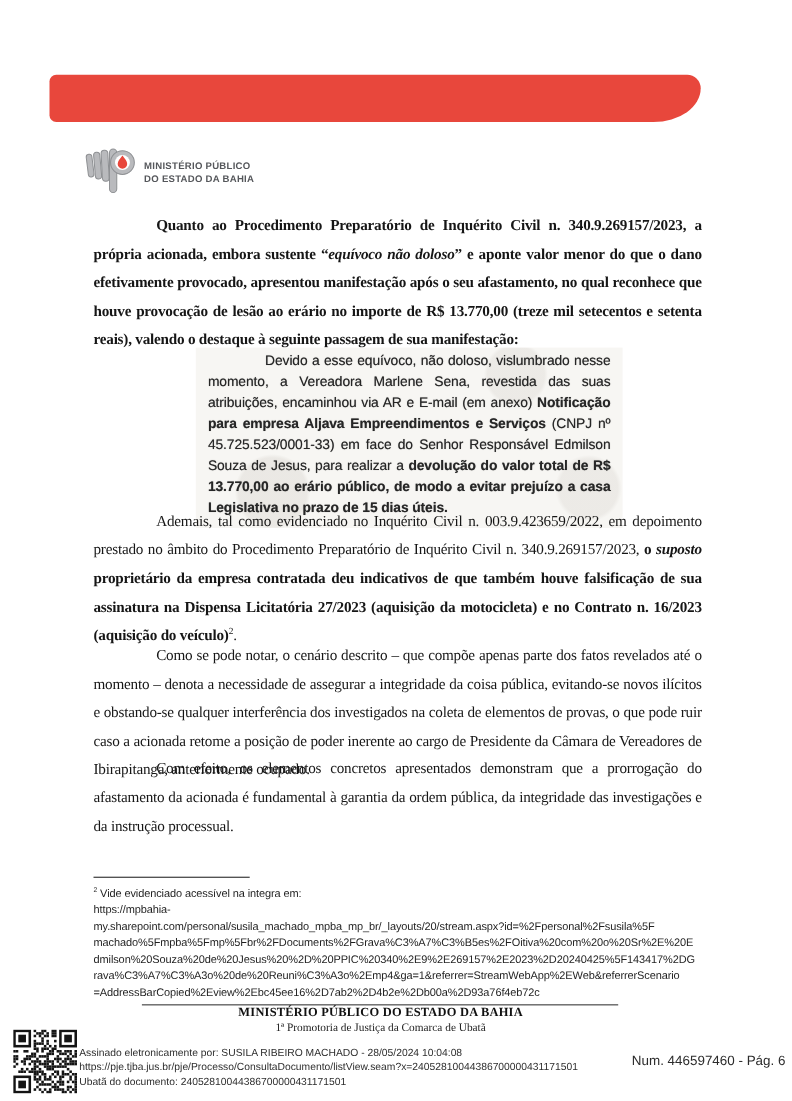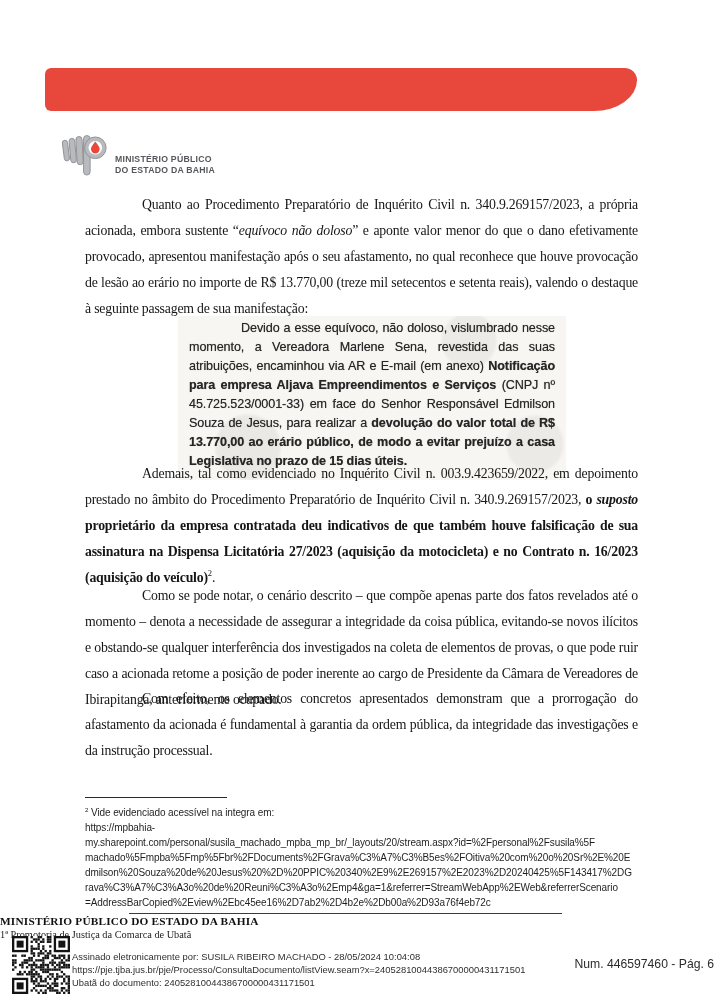--- a/index.html
+++ b/index.html
@@ -3,29 +3,29 @@
 <meta charset="utf-8">
 <title>Documento</title>
 <style>
   html,body{margin:0;padding:0;background:#ffffff;}
   .page{position:relative;width:720px;height:1001px;background:#ffffff;overflow:hidden;
         font-family:"Liberation Serif",serif;color:#161616;}
 
   
   .redbar{position:absolute;left:45px;top:68px;width:592px;height:43px;
           background:#e8473c;border-radius:8px 16px 56px 8px / 8px 16px 40px 8px;}
-  .logo{position:absolute;left:61px;top:128px;display:flex;align-items:flex-end;}
+  .logo{position:absolute;left:77px;top:128px;display:flex;align-items:center;}
   .logo svg{display:block;}
   .logo-text{margin-left:7px;margin-top:9px;font-family:"Liberation Sans",sans-serif;
              font-weight:bold;font-size:8.7px;line-height:10.8px;color:#55575b;letter-spacing:.25px;}
 
   
   .para{position:absolute;left:85px;width:553px;margin:0;font-size:13.8px;line-height:26px;
         letter-spacing:-.2px;text-align:justify;text-indent:57px;color:#161616;}
-  .p1{top:192px;}
+  .p1{top:192px;font-weight:bold;}
   .p2{top:461px;}
   .p3{top:583px;}
   .p4{top:686px;}
   sup{vertical-align:super;font-size:.62em;line-height:0;}
 
   
   .quote{position:absolute;left:178px;top:316px;width:366px;padding:3px 11px 9px 11px;
          font-family:"Liberation Sans",sans-serif;font-size:12.6px;line-height:19px;
          letter-spacing:-.1px;text-align:justify;text-indent:52px;color:#262626;
          background:
@@ -37,21 +37,21 @@
 
   
   .footnote{position:absolute;left:85px;top:797px;width:560px;
             font-family:"Liberation Sans",sans-serif;font-size:10px;line-height:15px;
             letter-spacing:-.1px;color:#1f1f1f;}
   .fn-rule{width:142px;border-top:1.8px solid #2a2a2a;margin-bottom:7px;}
   .fn-line{white-space:nowrap;}
 
   
   .footer-rule{position:absolute;left:129px;top:913px;width:433px;border-top:1px solid #3a3a3a;}
-  .footer{position:absolute;left:0;top:915px;width:692px;text-align:left;}
+  .footer{position:absolute;left:0;top:915px;width:692px;text-align:center;}
   .footer-org{font-weight:bold;font-size:11.3px;line-height:13px;letter-spacing:.2px;color:#111;}
   .footer-unit{font-size:10.3px;line-height:13px;color:#222;}
 
   
   .qr{position:absolute;left:12px;top:936px;width:58px;height:58px;}
   .sig{position:absolute;left:72px;top:950px;font-family:"Liberation Sans",sans-serif;
        font-size:9.4px;line-height:13px;color:#2e2e2e;}
   .pagenum{position:absolute;right:6px;top:957px;font-family:"Liberation Sans",sans-serif;
            font-size:12.2px;color:#2b2b2b;margin-left:33px;}
 </style>

